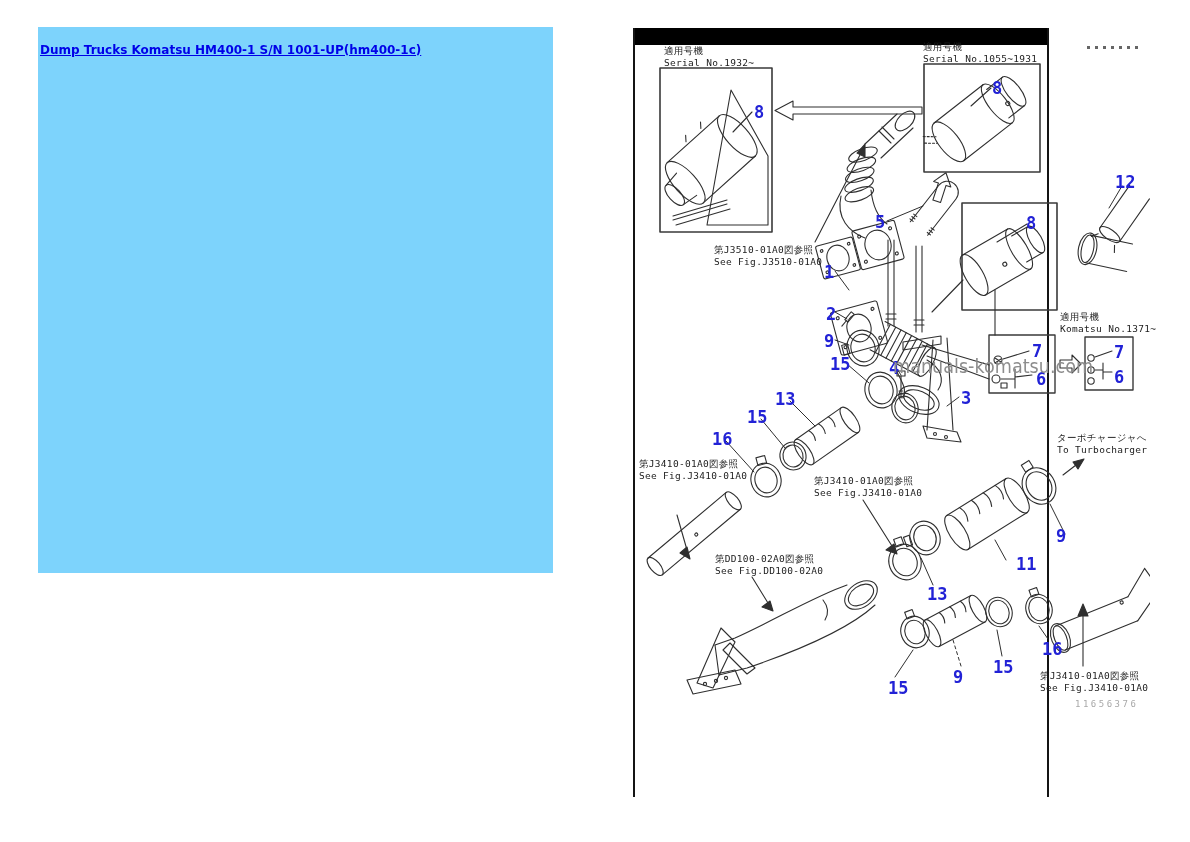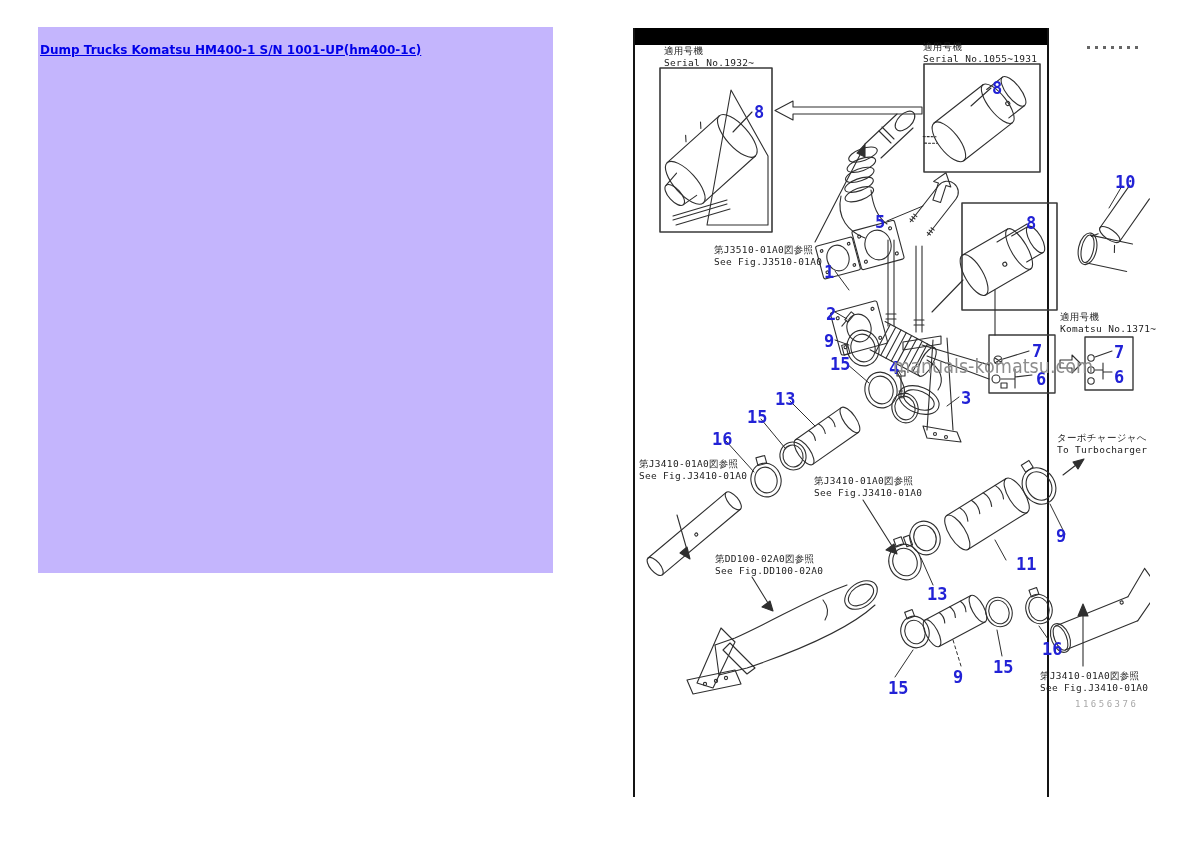--- a/index.html
+++ b/index.html
@@ -1,19 +1,19 @@
 <!DOCTYPE html>
 <html><head>
 <meta charset="utf-8">
 <style>
   html,body{margin:0;padding:0;background:#fff;}
   .stage{position:relative;width:1190px;height:842px;background:#ffffff;overflow:hidden;
          font-family:"DejaVu Sans Mono",monospace;}
   
-  .left-panel{position:absolute;left:38px;top:27px;width:515px;height:546px;background:#c4b5fd;}
+  .left-panel{position:absolute;left:38px;top:27px;width:515px;height:546px;background:#7dd3fc;}
   .doc-link{position:absolute;left:2px;top:16px;font:bold 12px "DejaVu Sans",sans-serif;
             color:#0000e8;text-decoration:underline;white-space:nowrap;cursor:pointer;}
   
   .page{position:absolute;left:633px;top:28px;width:416px;height:769px;background:#fff;
         border-left:2px solid #141414;border-right:2px solid #141414;box-sizing:border-box;}
   .page-topbar{position:absolute;left:0;top:0;width:100%;height:17px;background:#000;}
   .tickmarks{position:absolute;left:452px;top:18px;width:56px;height:3px;
      background:repeating-linear-gradient(90deg,#666 0 3px,transparent 3px 8px);}
   .lbl{position:absolute;font:9.5px "DejaVu Sans Mono",monospace;line-height:11.5px;
        color:#1c1c1c;letter-spacing:.3px;white-space:pre;}
@@ -362,21 +362,21 @@
     <div class="lbl" style="left:79px;top:216px"><span>第J3510-01A0図参照</span><br><span>See Fig.J3510-01A0</span></div>
     <div class="lbl" style="left:4px;top:430px"><span>第J3410-01A0図参照</span><br><span>See Fig.J3410-01A0</span></div>
     <div class="lbl" style="left:179px;top:447px"><span>第J3410-01A0図参照</span><br><span>See Fig.J3410-01A0</span></div>
     <div class="lbl" style="left:80px;top:525px"><span>第DD100-02A0図参照</span><br><span>See Fig.DD100-02A0</span></div>
     <div class="lbl" style="left:405px;top:642px"><span>第J3410-01A0図参照</span><br><span>See Fig.J3410-01A0</span></div>
     <div class="lbl" style="left:422px;top:404px"><span>ターボチャージャへ</span><br><span>To Turbocharger</span></div>
 
     <span class="callout" style="left:119px;top:76px">8</span>
     <span class="callout" style="left:357px;top:52px">8</span>
     <span class="callout" style="left:391px;top:187px">8</span>
-    <span class="callout" style="left:480px;top:146px">10</span>
+    <span class="callout" style="left:480px;top:146px">12</span>
     <span class="callout" style="left:240px;top:186px">5</span>
     <span class="callout" style="left:189px;top:236px">1</span>
     <span class="callout" style="left:191px;top:278px">2</span>
     <span class="callout" style="left:189px;top:305px">9</span>
     <span class="callout" style="left:195px;top:328px">15</span>
     <span class="callout" style="left:254px;top:332px">4</span>
     <span class="callout" style="left:326px;top:362px">3</span>
     <span class="callout" style="left:397px;top:315px">7</span>
     <span class="callout" style="left:401px;top:343px">6</span>
     <span class="callout" style="left:479px;top:316px">7</span>

